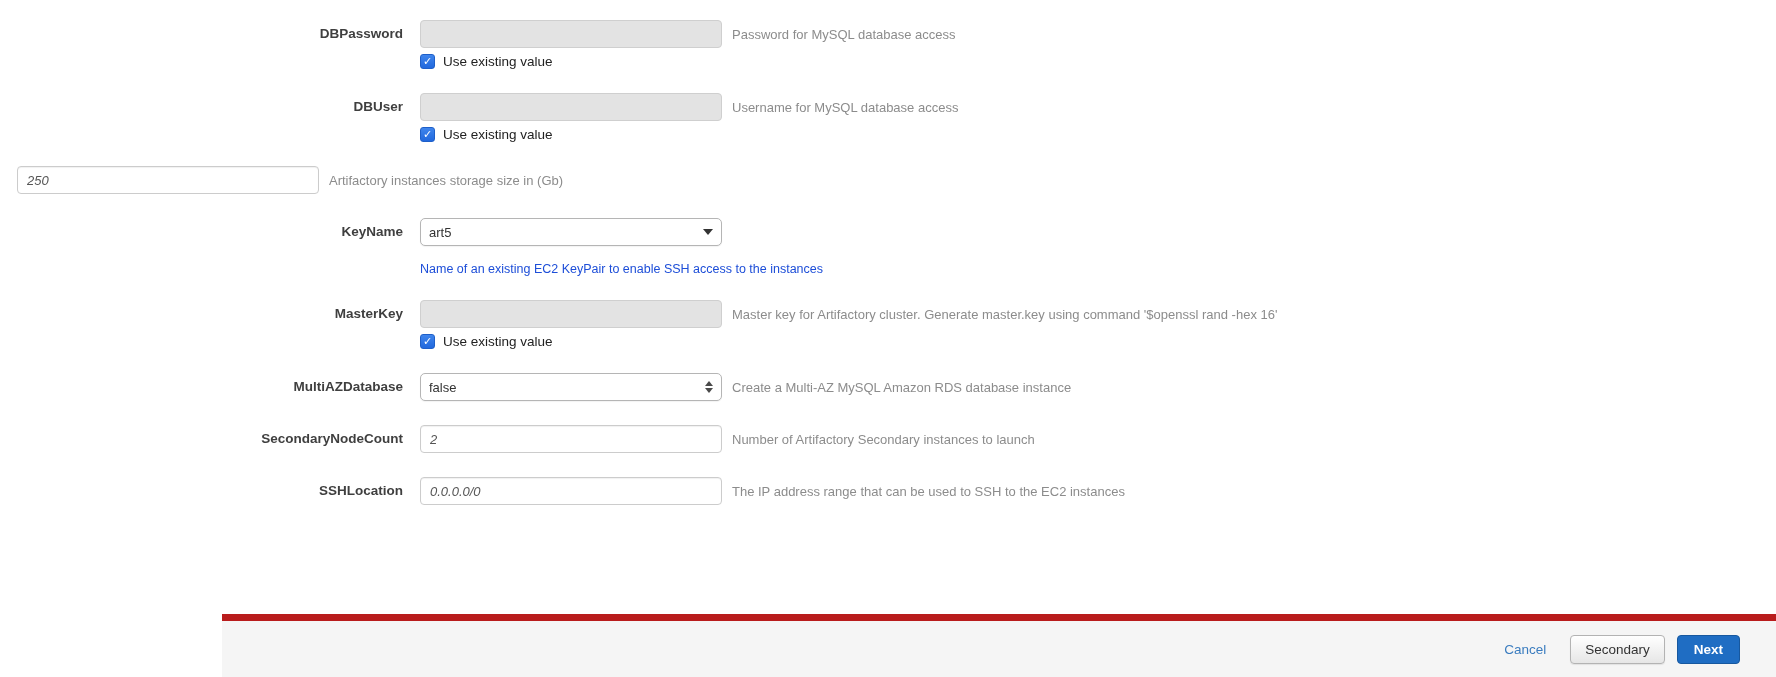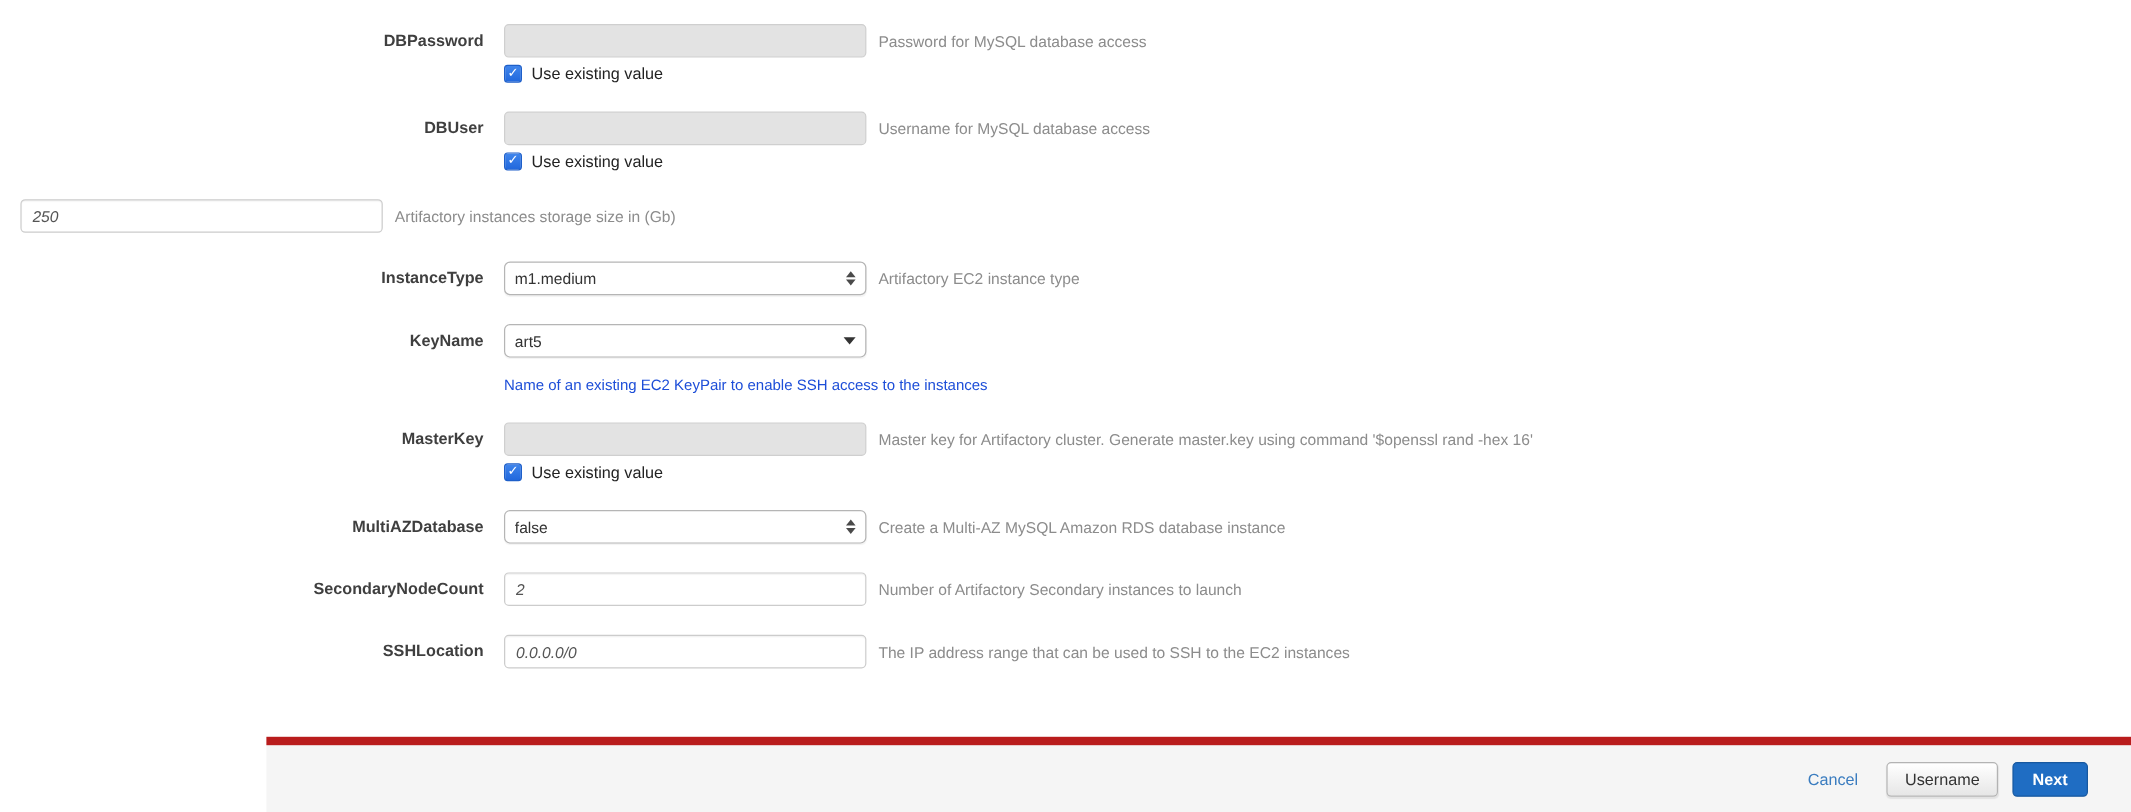--- a/index.html
+++ b/index.html
@@ -98,33 +98,20 @@
         </div>
         <div class="desc">Username for MySQL database access</div>
       </div>
       <div class="row">
         <div class="ctrl">
           <input class="txt" value="250" style="">
         </div>
         <div class="desc">Artifactory instances storage size in (Gb)</div>
       </div>
       <div class="row">
-        <label class="lbl">InstanceType</label>
-        <div class="ctrl">
-          <div class="selectbox">
-            <span class="val">m1.medium</span>
-            <span class="updown">
-              <span class="tri-up"></span>
-              <span class="tri-down"></span>
-            </span>
-          </div>
-        </div>
-        <div class="desc">Artifactory EC2 instance type</div>
-      </div>
-      <div class="row">
         <label class="lbl">KeyName</label>
         <div class="ctrl">
           <div class="combobox">
             <span class="val">art5</span>
             <span class="caret-down"></span>
           </div>
           <div class="help">Name of an existing EC2 KeyPair to enable SSH access to the instances</div>
         </div>
       </div>
       <div class="row">
@@ -163,15 +150,15 @@
         <div class="ctrl">
           <input class="txt" value="0.0.0.0/0" style="">
         </div>
         <div class="desc">The IP address range that can be used to SSH to the EC2 instances</div>
       </div>
     </div>
 </div>
 
 <div class="footer">
   <a class="cancel">Cancel</a>
-  <button class="btn prev">Username</button>
+  <button class="btn prev">Secondary</button>
   <button class="btn next">Next</button>
 </div>
 
 </body></html>

